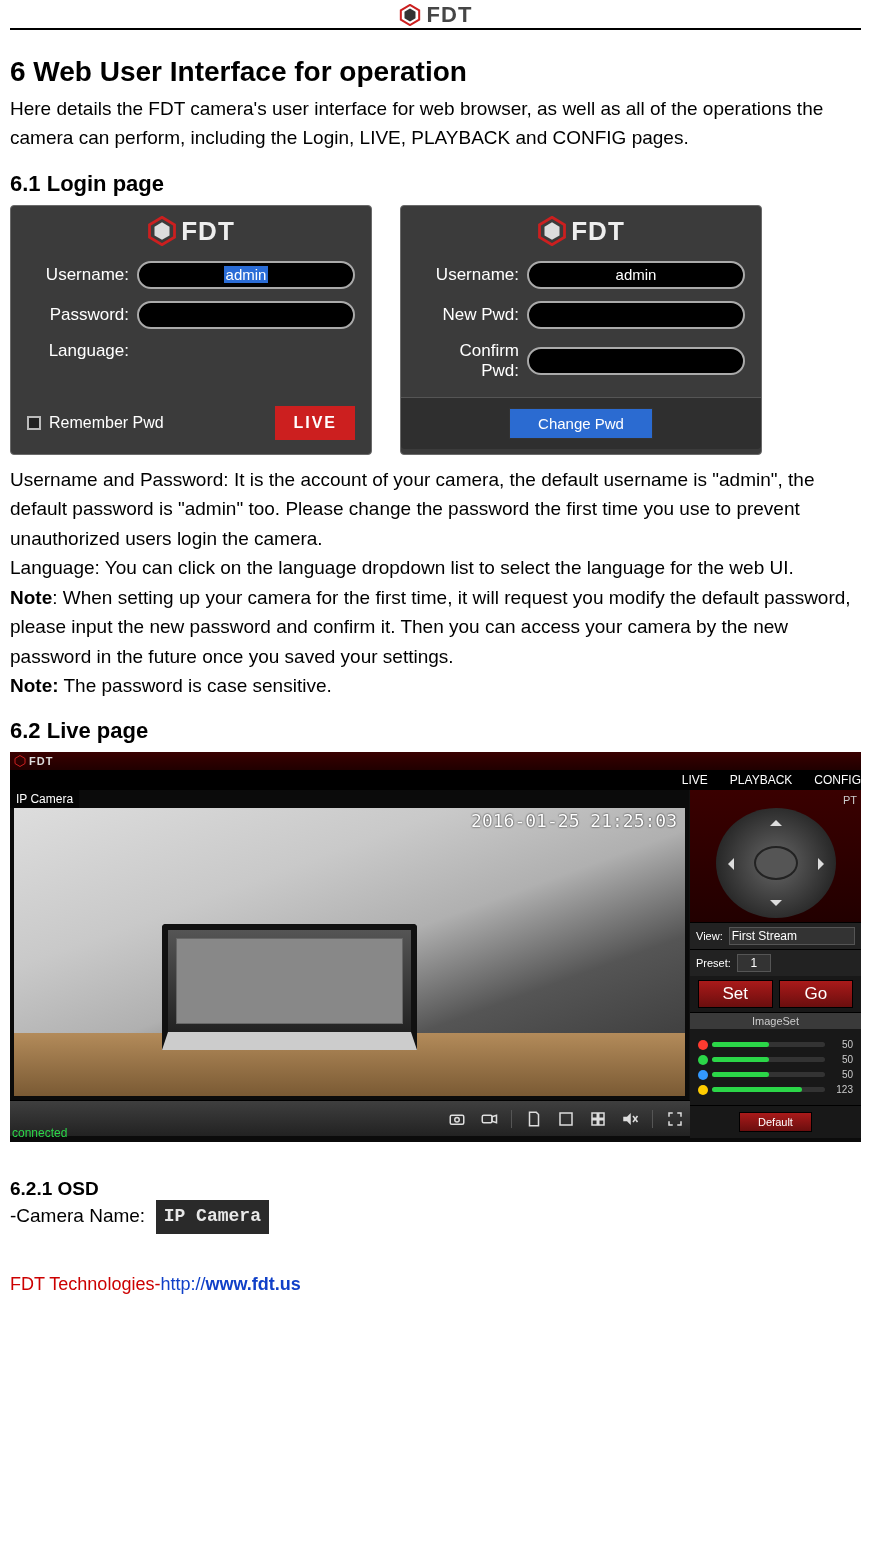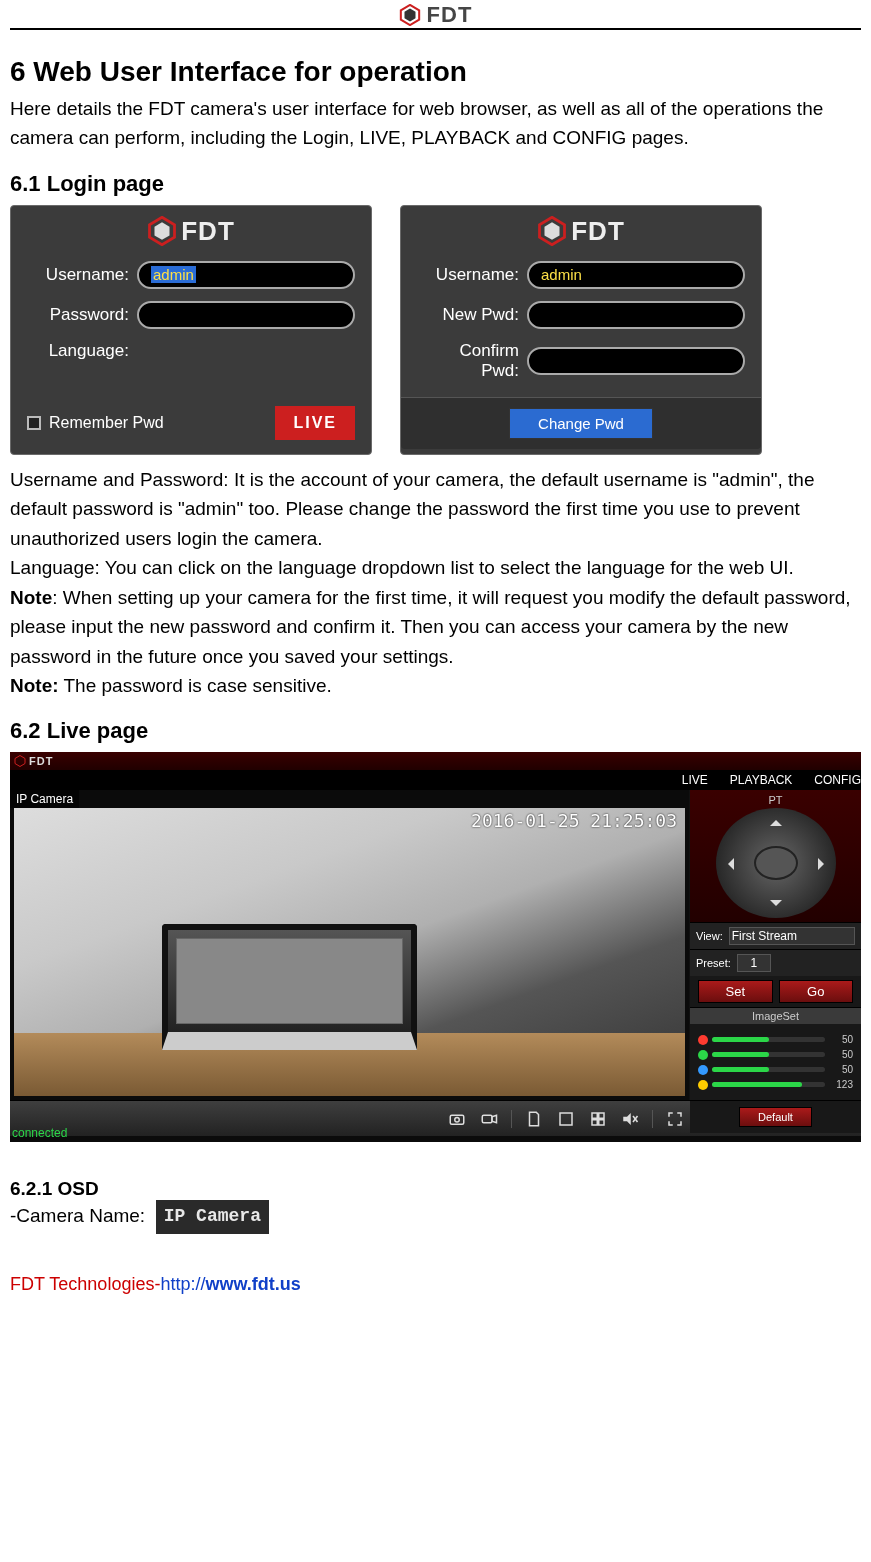--- a/index.html
+++ b/index.html
@@ -31,22 +31,22 @@
     display:flex; flex-direction:column;
     border:1px solid #6a6a6a;
   }
   .panel-logo { text-align:center; margin-bottom:8px;}
   .panel-logo .hex { width:30px; height:30px; display:inline-block; vertical-align:middle;}
   .panel-logo .fdt-text { font-size:26px; color:#eee; vertical-align:middle; margin-left:4px;}
   .form-row { display:flex; align-items:center; margin:6px 0; }
   .form-row label { width:110px; text-align:right; padding-right:8px; font-size:17px;}
   .pill-input {
     flex:1; background:#000; border:2px solid #aaa; border-radius:16px;
-    height:28px; color:#fde047; padding:0 12px; font-size:15px;
-    display:flex; align-items:center;
+    height:28px; color:#ffffff; padding:0 12px; font-size:15px;
+    display:flex; align-items:center;justify-content:center;
   }
   .pill-input.sel-blue span { background:#2a6cd6; padding:0 2px;}
   .select-wrap { position:relative; flex:1;}
   .select-wrap .pill-input { padding-right:30px;}
   .select-caret {
     position:absolute; right:4px; top:4px; width:22px; height:20px;
     background:#d9d9d9; border-radius:3px;
     display:flex; align-items:center; justify-content:center;
   }
   .select-caret svg { width:10px; height:10px;}
@@ -104,35 +104,35 @@
     border:6px solid #111; border-bottom:18px solid #ccc;
   }
   .laptop::after{content:"";position:absolute;inset:8px;border:1px solid #666;background:#888;}
   .desk{position:absolute;left:0;right:0;bottom:0;height:22%;background:linear-gradient(#b38b5a,#7a5a34);}
   .connected{position:absolute;left:2px;bottom:2px;top:auto;color:#2bd648;font-size:12px;}
   .rpanel {
     width:172px; background:#2c2c2c; border-left:1px solid #111;
     display:flex; flex-direction:column;
   }
   .ptgrp{background:linear-gradient(#3a0000,#200);padding:4px;}
-  .pt-title{font-size:11px;color:#ccc;text-align:center;margin-bottom:2px;}
+  .pt-title{font-size:11px;color:#ccc;text-align:right;margin-bottom:2px;}
   .dpad{margin:0 auto;width:120px;height:110px;position:relative;
     background:radial-gradient(circle at 50% 50%,#666 0%,#333 60%,#111 100%);
     border-radius:50%;
   }
   .dpad .center{position:absolute;inset:38px;background:#555;border-radius:50%;border:2px solid #222;}
   .dpad .arr{position:absolute;width:0;height:0;border:6px solid transparent;}
   .dpad .up{top:6px;left:54px;border-bottom-color:#ddd;}
   .dpad .down{bottom:6px;left:54px;border-top-color:#ddd;}
   .dpad .left{left:6px;top:50px;border-right-color:#ddd;}
   .dpad .right{right:6px;top:50px;border-left-color:#ddd;}
   .r-row{background:#222;padding:4px 6px;border-top:1px solid #000;display:flex;align-items:center;gap:6px;font-size:11px;}
   .r-row select,.r-row .mini-sel{background:#333;color:#fff;border:1px solid #555;font-size:12px;padding:1px 2px;flex:1;}
   .btnpair{display:flex;gap:6px;padding:4px 8px;background:#181818;}
-  .btnpair button{flex:1;background:linear-gradient(#aa1a1a,#6b0e0e);color:#fff;border:1px solid #000;font-size:13px;padding:3px 9px;}
+  .btnpair button{flex:1;background:linear-gradient(#aa1a1a,#6b0e0e);color:#fff;border:1px solid #000;font-size:17px;padding:3px 9px;}
   .imgset-title{background:#3a3a3a;color:#ccc;text-align:center;padding:2px 0;font-size:11px;border-top:1px solid #000;}
   .sliders{padding:6px 8px;background:#181818;}
   .slider-row{display:flex;align-items:center;gap:4px;margin:4px 0;}
   .slider-row .ico{width:10px;height:10px;border-radius:50%;}
   .slider-row .track{flex:1;height:5px;background:#333;position:relative;border-radius:3px;}
   .slider-row .fill{position:absolute;left:0;top:0;bottom:0;background:#2bd648;border-radius:3px;}
   .slider-row .val{width:24px;text-align:right;font-size:10px;color:#ccc;}
   .defaults{background:#181818;padding:6px;text-align:center;border-top:1px solid #000;}
   .defaults button{background:linear-gradient(#aa1a1a,#6b0e0e);color:#fff;border:1px solid #000;padding:3px 18px;font-size:11px;}
   .live-bottom-tools{height:36px;background:linear-gradient(#3f3f3f,#222);border-top:1px solid #000;

